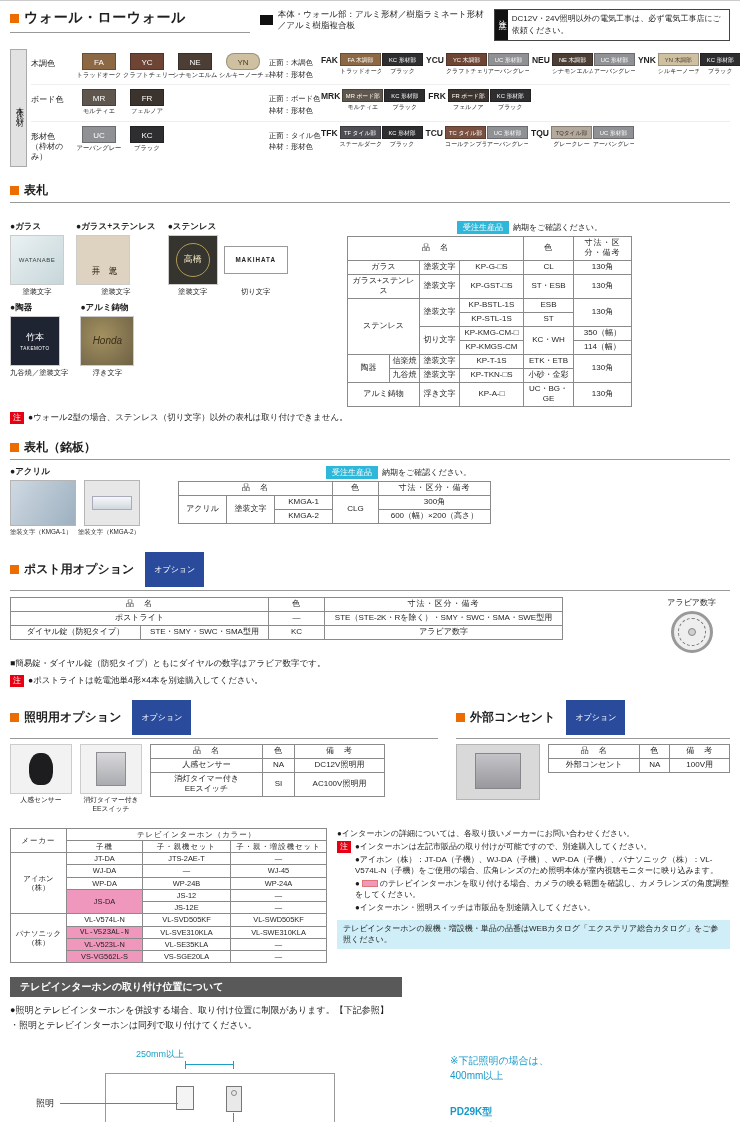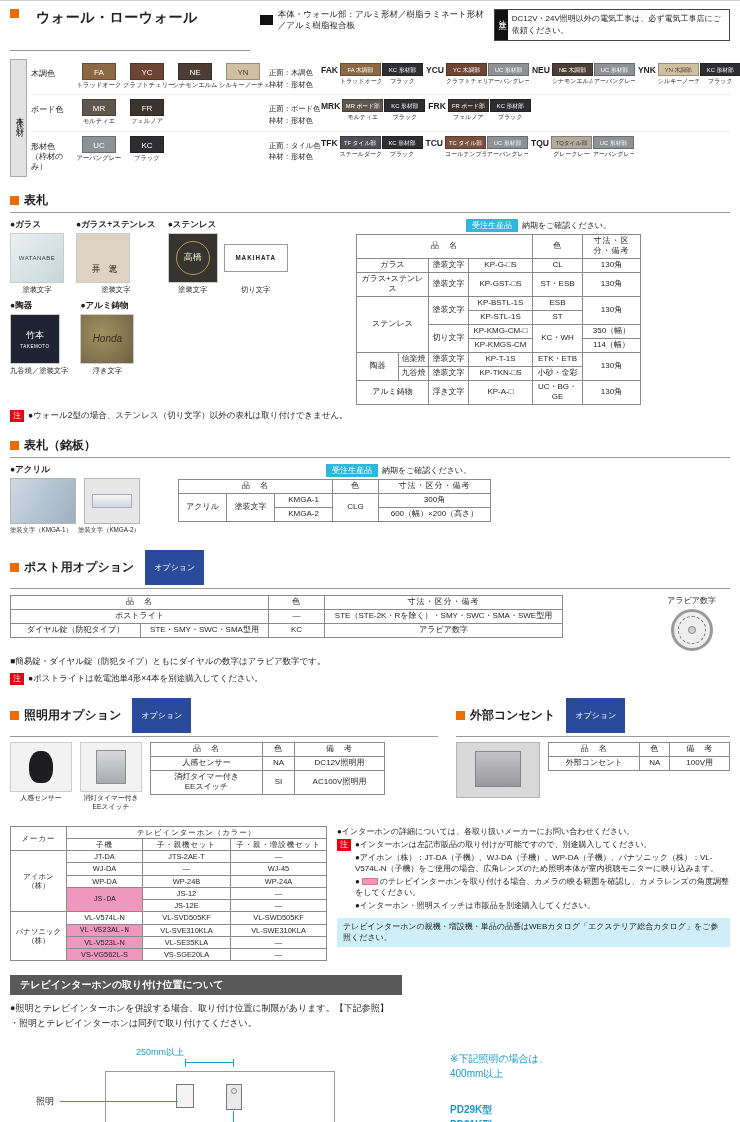--- a/index.html
+++ b/index.html
@@ -2,21 +2,21 @@
 <html><head>
 <meta charset="utf-8">
 <style>
 *{box-sizing:border-box}
 html,body{margin:0;padding:0;background:#fff}
 body{width:740px;font-family:"Liberation Sans","DejaVu Sans",sans-serif;color:#1e1e1e}
 .page{padding:8px 10px 12px;border-top:1px solid #ccc}
 
 
 .topbar{display:flex;gap:10px;align-items:flex-start}
-.title-wrap{display:flex;gap:17px;width:240px;border-bottom:1px solid #999;padding-bottom:23px}
+.title-wrap{display:flex;align-items:center;gap:5px;width:240px;border-bottom:1px solid #999;padding-bottom:5px}
 .sq{width:9px;height:9px;background:#ed6c00;flex:0 0 auto;display:inline-block}
 .title-text{font-size:14px;font-weight:bold;letter-spacing:.5px;white-space:nowrap}
 .vtag{background:#111;color:#fff;writing-mode:vertical-rl;text-orientation:upright;font-size:8px;line-height:1.1;padding:3px 2px;letter-spacing:2px;flex:0 0 auto}
 .mat{display:flex;gap:5px;align-items:center;flex:1}
 .mat-text{font-size:8.5px;line-height:1.35}
 .caution{display:flex;border:1px solid #444;width:236px;flex:0 0 auto}
 .caution-text{font-size:8px;padding:3px 4px;line-height:1.5}
 
 
 .colors{display:flex;margin-top:8px;gap:4px}
@@ -47,21 +47,21 @@
 .note-line{display:flex;gap:4px;align-items:flex-start;font-size:8.5px;margin-top:5px}
 .chu{background:#e60012;color:#fff;font-size:8px;padding:0 3px;line-height:12px;flex:0 0 auto}
 
 
 table.t{border-collapse:collapse;background:#fff}
 .t th,.t td{border:1px solid #8a8a8a;font-size:8px;padding:1.5px 2px;text-align:center;font-weight:normal;line-height:1.25}
 .t th{letter-spacing:1px}
 .small7{font-size:7px;letter-spacing:0}
 
 
-.hyo-body{display:flex;gap:16px;margin-top:6px}
+.hyo-body{display:flex;gap:7px;margin-top:18px}
 .hyo-products{width:330px;flex:0 0 auto}
 .prod-line{display:flex;gap:12px;margin-bottom:5px}
 .plabel{font-size:8.5px;font-weight:bold;margin-bottom:2px;white-space:nowrap}
 .pimgs{display:flex;gap:6px;align-items:flex-start}
 .pimg{height:50px;display:flex;align-items:center;justify-content:center;border:1px solid #ccc}
 .pcap{font-size:7.3px;margin-top:2px;text-align:center;white-space:nowrap}
 .glass{width:54px;background:linear-gradient(135deg,#eaf1f3,#c7d6da);color:#344;font-size:6px;letter-spacing:.5px}
 .glass2{width:54px;background:#ddd3c0;color:#3e2f20}
 .vname{writing-mode:vertical-rl;text-orientation:upright;font-size:8px;margin:0 3px}
 .ss1{width:50px;background:#35342f;color:#f3e7c6;font-size:9px;position:relative}
@@ -167,21 +167,21 @@
             </div>
           <div class="swatch">
               <div class="chip" style="background-color: rgb(110, 68, 52);"><span style="color: rgb(255, 255, 255);">YC</span></div>
               <div class="sname">クラフトチェリー</div>
             </div>
           <div class="swatch">
               <div class="chip" style="background-color: rgb(76, 62, 52);"><span style="color: rgb(255, 255, 255);">NE</span></div>
               <div class="sname">シナモンエルム</div>
             </div>
           <div class="swatch">
-              <div class="chip" style="background-color: rgb(207, 192, 162);"><span style="color: rgb(74, 58, 40);">YN</span></div>
+              <div class="chip" style="background-color: rgb(207, 192, 162); border-radius: 8px;"><span style="color: rgb(74, 58, 40);">YN</span></div>
               <div class="sname">シルキーノーチェ</div>
             </div>
         </div>
         <div class="combo-label">
           <div>正面：木調色</div>
           <div>枠材：形材色</div>
         </div>
         <div class="combos">
           <div class="combo">
               <span class="ccode">FAK</span>
@@ -702,21 +702,21 @@
             <td>WJ-DA</td>
             <td>―</td>
             <td>WJ-45</td>
           </tr>
       <tr>
             <td>WP-DA</td>
             <td>WP-24B</td>
             <td>WP-24A</td>
           </tr>
       <tr>
-            <td rowspan="2" style="background-color: rgb(240, 151, 189); font-family: Liberation Mono, monospace;">JS-DA</td>
+            <td rowspan="2" style="background-color: rgb(240, 151, 189);">JS-DA</td>
             <td>JS-12</td>
             <td>―</td>
           </tr>
       <tr>
             <td>JS-12E</td>
             <td>―</td>
           </tr>
       <tr>
             <td rowspan="4">パナソニック（株）</td>
             <td>VL-V574L-N</td>

